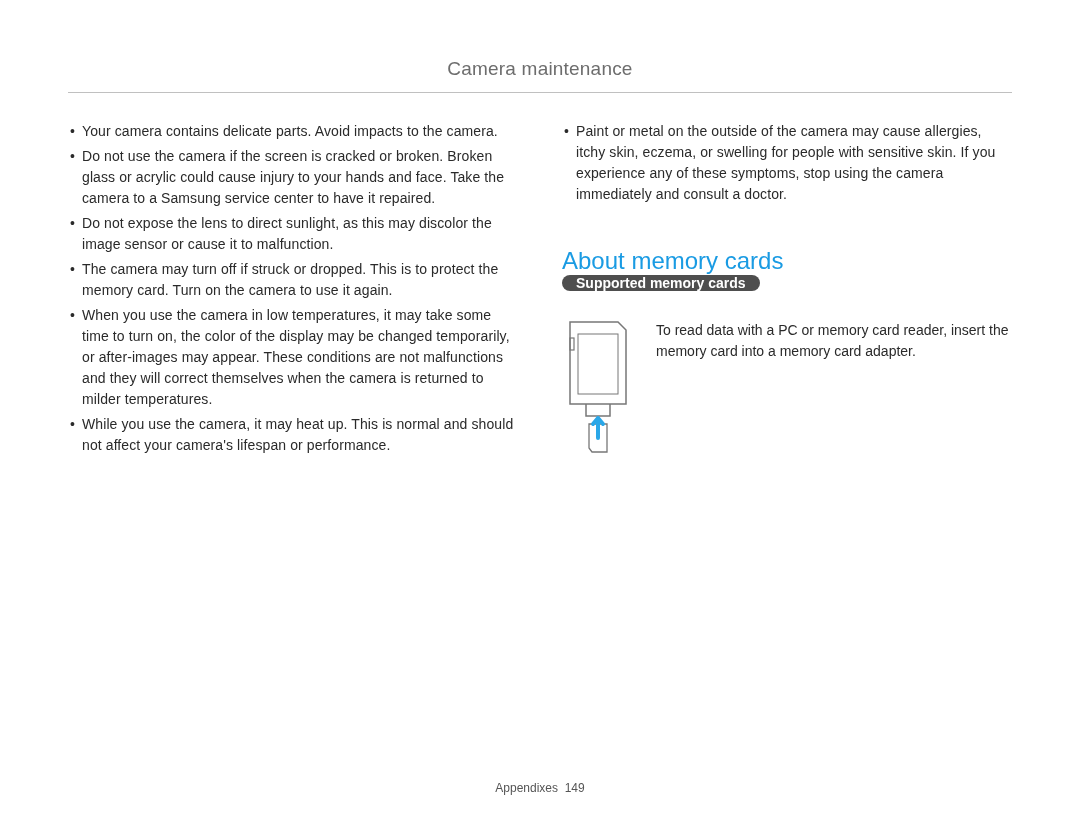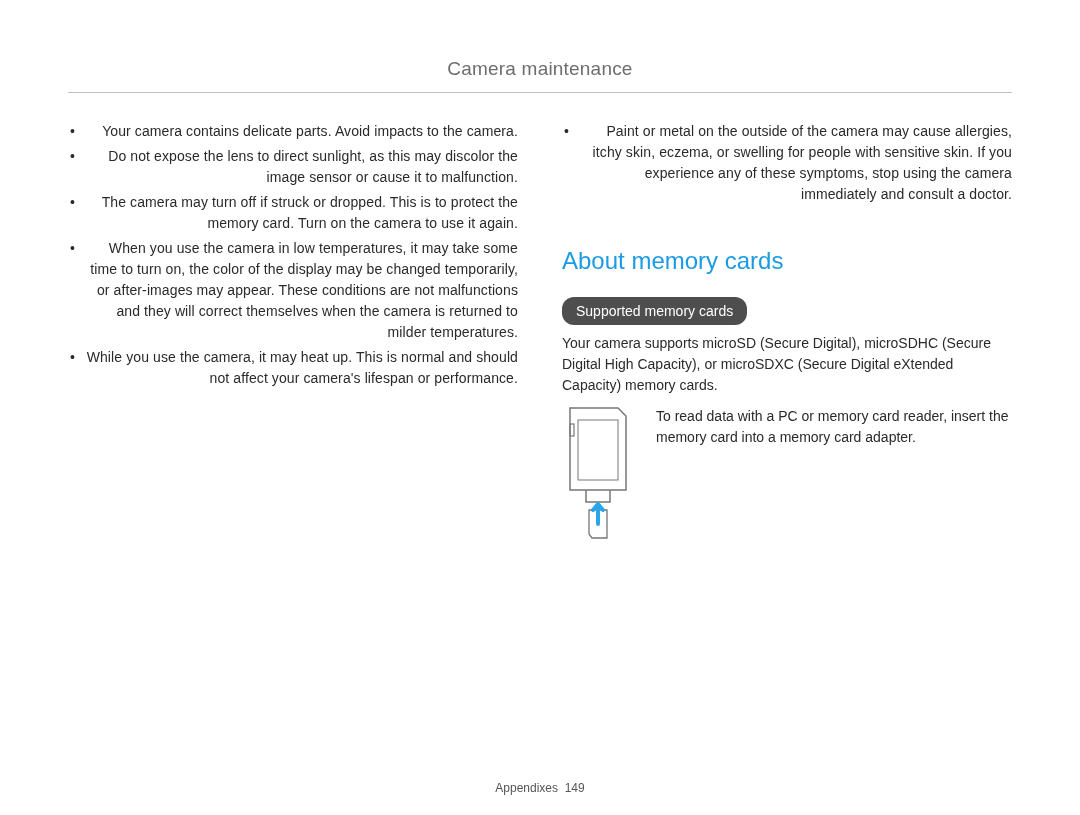--- a/index.html
+++ b/index.html
@@ -27,21 +27,20 @@
       margin-bottom: 28px;
     }
     .columns {
       display: flex;
       gap: 44px;
     }
     .col { flex: 1; }
     ul.bullet-list {
       list-style: none;
       padding-left: 0;
-      text-align: right;
     }
     ul.bullet-list > li {
       position: relative;
       padding-left: 14px;
       margin-bottom: 4px;
       line-height: 1.5;
       font-size: 14px;
       font-weight: 300;
       letter-spacing: 0.1px;
     }
@@ -49,43 +48,42 @@
       content: "•";
       position: absolute;
       left: 2px;
       top: 0;
     }
     .section-heading {
       color: #1a9be3;
       font-size: 24px;
       font-weight: 400;
       margin-top: 42px;
-      margin-bottom: 22px;
     }
     .pill-subheading {
       display: inline-block;
       background: #4e4e4e;
       color: #fff;
       font-size: 14px;
-      font-weight: 400;
-      padding: 6px 14px;
+      font-weight: 700;
+      padding: 0 14px;
       border-radius: 12px;
       margin-bottom: 8px;
     }
     .body-text {
       font-size: 14px;
       font-weight: 300;
       line-height: 1.5;
       margin-bottom: 10px;
     }
     .card-note {
       display: flex;
       align-items: flex-start;
       gap: 22px;
-      margin-top: 2px;
+      margin-top: 21px;
     }
     .sd-diagram { flex: 0 0 auto; }
     .adapter-text {
       font-size: 14px;
       font-weight: 300;
       line-height: 1.5;
     }
     .footer {
       position: absolute;
       left: 0; right: 0;
@@ -101,37 +99,37 @@
 <body>
 
 <div class="page-title">Camera maintenance</div>
 <hr class="title-rule">
 
 <div class="columns">
 
   <div class="col">
     <ul class="bullet-list">
       <li>Your camera contains delicate parts. Avoid impacts to the camera.</li>
+      <li>Do not use the camera if the screen is cracked or broken. Broken glass or acrylic could cause injury to your hands and face. Take the camera to a Samsung service center to have it repaired.</li>
       <li>Do not expose the lens to direct sunlight, as this may discolor the image sensor or cause it to malfunction.</li>
       <li>The camera may turn off if struck or dropped. This is to protect the memory card. Turn on the camera to use it again.</li>
       <li>When you use the camera in low temperatures, it may take some time to turn on, the color of the display may be changed temporarily, or after-images may appear. These conditions are not malfunctions and they will correct themselves when the camera is returned to milder temperatures.</li>
       <li>While you use the camera, it may heat up. This is normal and should not affect your camera's lifespan or performance.</li>
     </ul>
   </div>
 
   <div class="col">
     <ul class="bullet-list">
       <li>Paint or metal on the outside of the camera may cause allergies, itchy skin, eczema, or swelling for people with sensitive skin. If you experience any of these symptoms, stop using the camera immediately and consult a doctor.</li>
     </ul>
 
     <div class="section-heading">About memory cards</div>
 
     <div class="pill-subheading">Supported memory cards</div>
 
-    <div class="body-text">Your camera supports microSD (Secure Digital), microSDHC (Secure Digital High Capacity), or microSDXC (Secure Digital eXtended Capacity) memory cards.</div>
 
     <div class="card-note">
       <svg class="sd-diagram" width="72" height="140" viewBox="0 0 72 140">
 
         <path d="M 8 2 L 56 2 L 64 10 L 64 84 L 8 84 Z" fill="none" stroke="#777" stroke-width="1.5"></path>
 
         <rect x="8" y="18" width="4" height="12" fill="none" stroke="#777" stroke-width="1.2"></rect>
 
         <rect x="16" y="14" width="40" height="60" fill="none" stroke="#777" stroke-width="1"></rect>
 

